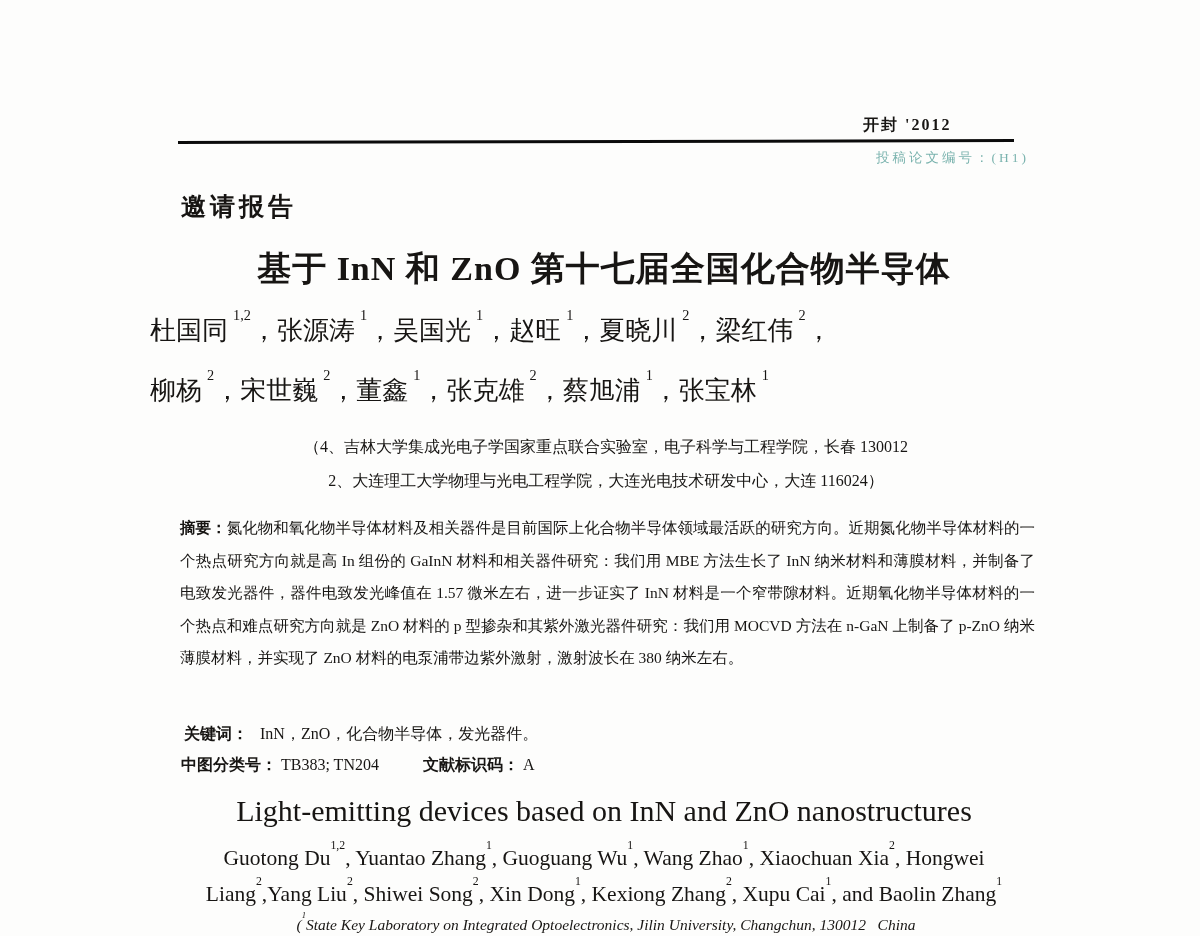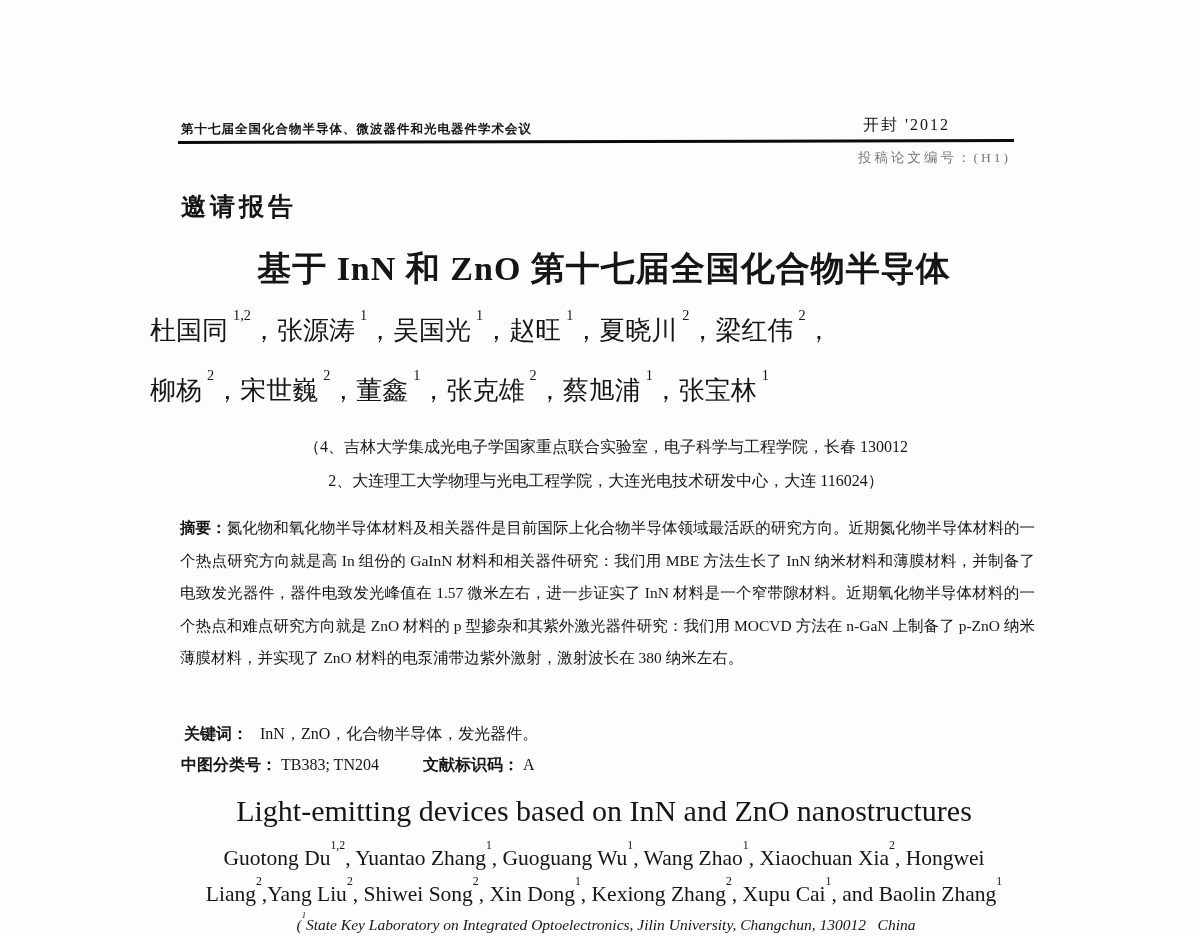--- a/index.html
+++ b/index.html
@@ -3,23 +3,23 @@
 <meta charset="utf-8">
 <style>
   html,body { margin:0; padding:0; background:#e9e9e9; }
   .page {
     position:relative; width:1200px; height:936px; margin:0 auto;
     background:#fdfdfc; overflow:hidden; color:#171513;
     font-family:"Liberation Serif","DejaVu Serif",serif;
   }
   
   .hdr-left  { position:absolute; left:181px; top:121px; font-size:12.5px; font-weight:700; letter-spacing:1px; }
-  .hdr-right { position:absolute; left:863px; top:115px; font-size:16px; font-weight:400; letter-spacing:2px; }
+  .hdr-right { position:absolute; left:863px; top:115px; font-size:16px; font-weight:700; letter-spacing:2px; }
   .hdr-rule  { position:absolute; left:178px; top:140px; width:836px; height:3px; background:#0b0b0b; transform:rotate(-0.12deg); }
-  .stamp     { position:absolute; left:858px; top:149px; font-size:13.5px; color:#000000; opacity:.55; filter:blur(.4px); letter-spacing:3px; }
+  .stamp     { position:absolute; left:876px; top:149px; font-size:13.5px; color:#0f766e; opacity:.55; filter:blur(.4px); letter-spacing:3px; }
   
   .report-type { position:absolute; left:181px; top:190px; font-size:25px; font-weight:700; letter-spacing:4px; }
   .title-cn  { position:absolute; left:174px; top:246px; width:860px; margin:0; text-align:center;
                font-size:34px; font-weight:700; letter-spacing:1px; white-space:nowrap; }
   
   .authors-cn { position:absolute; left:150px; width:908px; text-align:left; font-size:26px; white-space:nowrap; }
   .authors-cn.l1 { top:313px; }
   .authors-cn.l2 { top:373px; }
   .au-s { font-size:.55em; position:relative; top:-.65em; margin-left:5px; letter-spacing:0; }
   
@@ -44,21 +44,20 @@
   .authors-en.l2 { top:882px; }
   .en-s { font-size:.55em; position:relative; top:-.7em; }
   .affil-en { position:absolute; left:180px; top:916px; width:852px; text-align:center;
               font-size:15.5px; font-style:italic; white-space:pre-wrap; }
 </style>
 </head>
 <body>
 
 <div class="page">
 
-  <div class="hdr-left">第十七届全国化合物半导体、微波器件和光电器件学术会议</div>
   <div class="hdr-right">开封 '2012</div>
   <div class="hdr-rule"></div>
   <div class="stamp">投稿论文编号：(H1)</div>
 
   <div class="report-type">邀请报告</div>
 
   <h1 class="title-cn">基于 InN 和 ZnO 第十七届全国化合物半导体</h1>
 
   <div class="authors-cn l1"><span class="au"><span>杜国同</span><sup class="au-s">1,2</sup><span>，</span></span><span class="au"><span>张源涛</span><sup class="au-s">1</sup><span>，</span></span><span class="au"><span>吴国光</span><sup class="au-s">1</sup><span>，</span></span><span class="au"><span>赵旺</span><sup class="au-s">1</sup><span>，</span></span><span class="au"><span>夏晓川</span><sup class="au-s">2</sup><span>，</span></span><span class="au"><span>梁红伟</span><sup class="au-s">2</sup><span>，</span></span></div>
 

